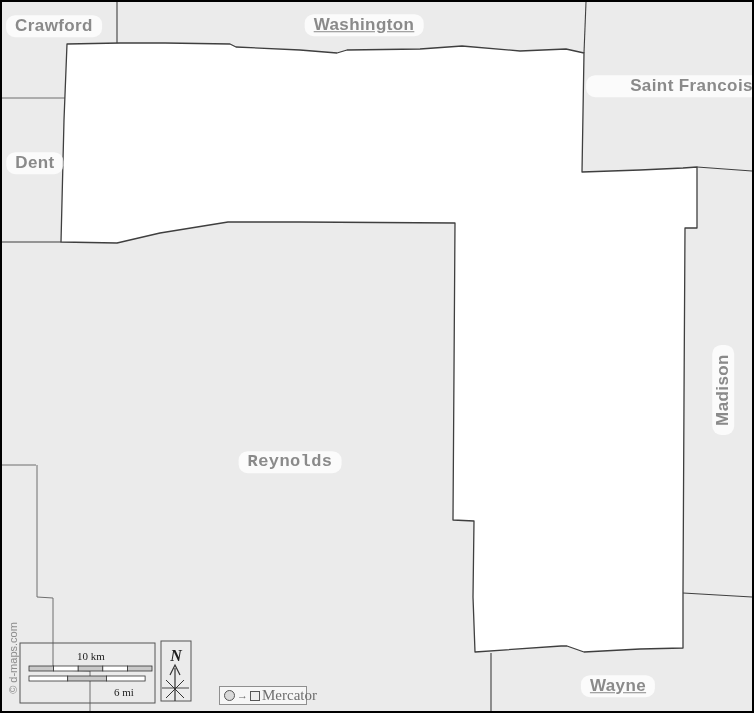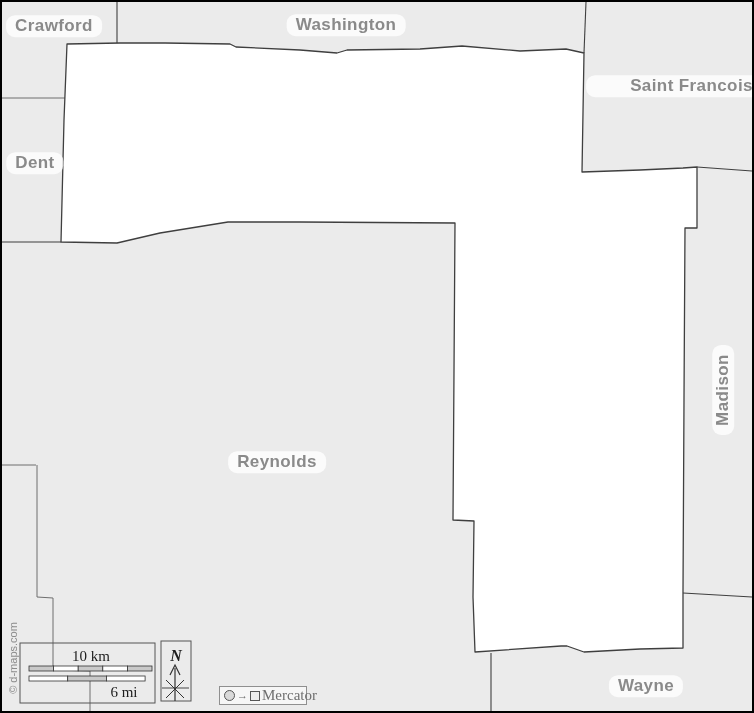--- a/index.html
+++ b/index.html
@@ -29,21 +29,21 @@
     background:rgba(255,255,255,.78);
     border-radius:9px;
     padding:1px 9px;
     white-space:nowrap;
     line-height:1.15;
   }
   .county-label.rot{transform:translate(-50%,-50%) rotate(-90deg);}
   .scale-text{
     position:absolute;transform:translate(-50%,-50%);
     font-family:"Liberation Serif",serif;
-    font-size:15px;color:#1c1c1c;white-space:nowrap;
+    font-size:11px;color:#1c1c1c;white-space:nowrap;
   }
   .north-label{
     position:absolute;transform:translate(-50%,-50%);
     font-family:"Liberation Serif",serif;
     font-style:italic;font-weight:bold;
     font-size:16px;color:#1c1c1c;
   }
   .copyright{
     position:absolute;left:11px;top:656px;
     transform:translate(-50%,-50%) rotate(-90deg);
@@ -109,26 +109,26 @@
     <g>
       <line x1="160" y1="686" x2="187" y2="686" stroke="#999" stroke-width="2"></line>
       <line x1="164" y1="678" x2="182" y2="696" stroke="#333" stroke-width="1"></line>
       <line x1="164" y1="696" x2="182" y2="678" stroke="#333" stroke-width="1"></line>
       <line x1="173" y1="666" x2="173" y2="699" stroke="#333" stroke-width="1.2"></line>
       <polyline points="168,673 173,663 178,673" fill="none" stroke="#333" stroke-width="1.2"></polyline>
     </g>
   </svg>
 
   <div class="county-label" style="left:52px;top:24px;">Crawford</div>
-  <div class="county-label" style="left:344px;top:23px;">Washington</div>
+  <div class="county-label" style="left:362px;top:23px;text-decoration:underline;">Washington</div>
   <div class="county-label" style="left:672px;top:84px;padding-left:44px;">Saint Francois</div>
   <div class="county-label" style="left:33px;top:161px;">Dent</div>
   <div class="county-label rot" style="left:721px;top:388px;">Madison</div>
-  <div class="county-label" style="left:275px;top:460px;">Reynolds</div>
-  <div class="county-label" style="left:644px;top:684px;">Wayne</div>
+  <div class="county-label" style="left:288px;top:460px;font-family:Liberation Mono, monospace;">Reynolds</div>
+  <div class="county-label" style="left:616px;top:684px;text-decoration:underline;">Wayne</div>
 
   <div class="scale-text" style="left:89px;top:654px;">10 km</div>
   <div class="scale-text" style="left:86px;top:690px;margin-left:36px;">6 mi</div>
 
   <div class="north-label" style="left:174px;top:654px;">N</div>
 
   <div class="mercator-box">
     <span class="merc-circle"></span>
     <span class="merc-arrow">→</span>
     <span class="merc-square"></span>

